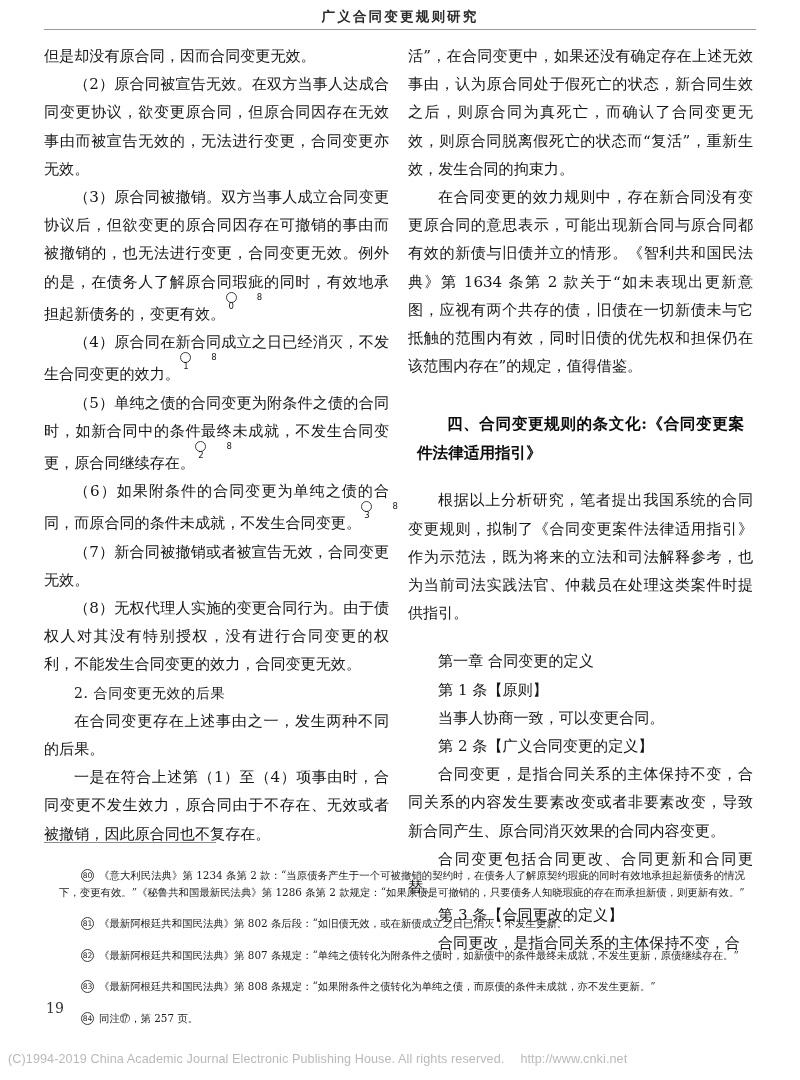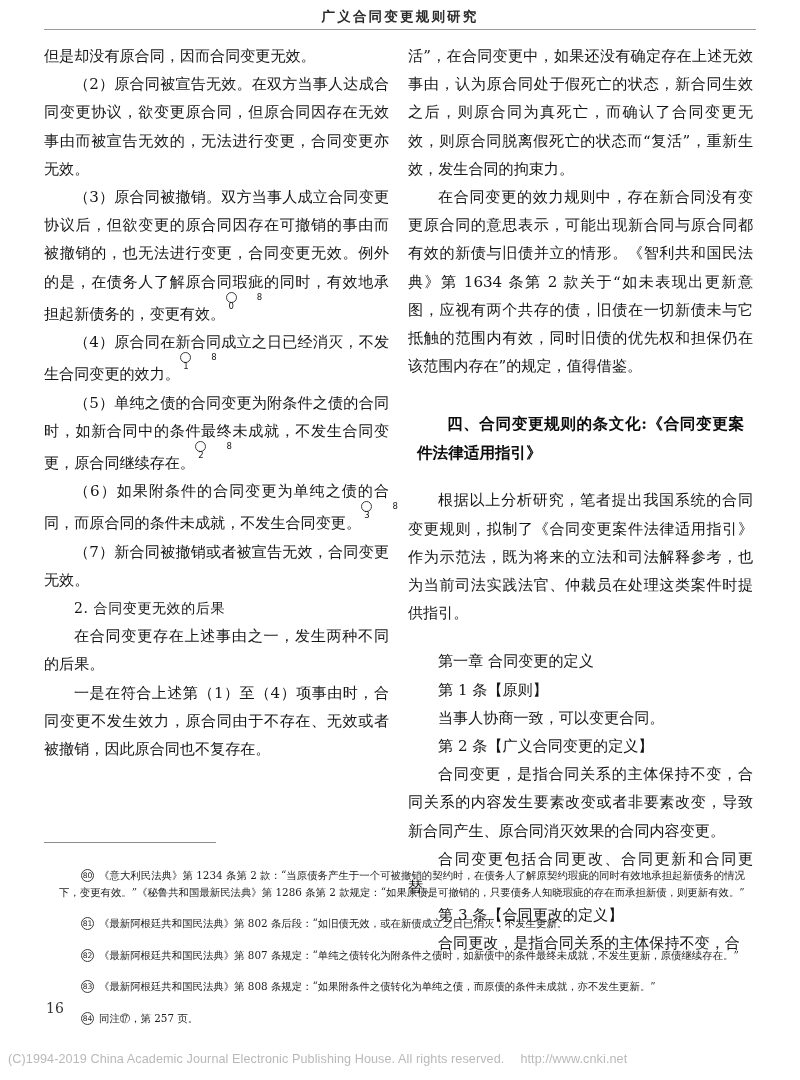--- a/index.html
+++ b/index.html
@@ -190,20 +190,21 @@
   <div class="columns">
 
     <div class="col">
       <p>但是却没有原合同，因而合同变更无效。</p>
       <p class="indent">（2）原合同被宣告无效。在双方当事人达成合同变更协议，欲变更原合同，但原合同因存在无效事由而被宣告无效的，无法进行变更，合同变更亦无效。</p>
       <p class="indent"><span>（3）原合同被撤销。双方当事人成立合同变更协议后，但欲变更的原合同因存在可撤销的事由而被撤销的，也无法进行变更，合同变更无效。例外的是，在债务人了解原合同瑕疵的同时，有效地承担起新债务的，变更有效。</span><span class="fnref">80</span></p>
       <p class="indent"><span>（4）原合同在新合同成立之日已经消灭，不发生合同变更的效力。</span><span class="fnref">81</span></p>
       <p class="indent"><span>（5）单纯之债的合同变更为附条件之债的合同时，如新合同中的条件最终未成就，不发生合同变更，原合同继续存在。</span><span class="fnref">82</span></p>
       <p class="indent"><span>（6）如果附条件的合同变更为单纯之债的合同，而原合同的条件未成就，不发生合同变更。</span><span class="fnref">83</span></p>
       <p class="indent">（7）新合同被撤销或者被宣告无效，合同变更无效。</p>
+      <p class="indent">（8）无权代理人实施的变更合同行为。由于债权人对其没有特别授权，没有进行合同变更的权利，不能发生合同变更的效力，合同变更无效。</p>
       <p class="indent sub">2. 合同变更无效的后果</p>
       <p class="indent">在合同变更存在上述事由之一，发生两种不同的后果。</p>
       <p class="indent">一是在符合上述第（1）至（4）项事由时，合同变更不发生效力，原合同由于不存在、无效或者被撤销，因此原合同也不复存在。</p>
     </div>
 
     <div class="col">
       <p>活”，在合同变更中，如果还没有确定存在上述无效事由，认为原合同处于假死亡的状态，新合同生效之后，则原合同为真死亡，而确认了合同变更无效，则原合同脱离假死亡的状态而“复活”，重新生效，发生合同的拘束力。</p>
       <p class="indent"><span>在合同变更的效力规则中，存在新合同没有变更原合同的意思表示，可能出现新合同与原合同都有效的新债与旧债并立的情形。《智利共和国民法典》第 1634 条第 2 款关于“如未表现出更新意图，应视有两个共存的债，旧债在一切新债未与它抵触的范围内有效，同时旧债的优先权和担保仍在该范围内存在”的规定，值得借鉴。</span></p>
       <div class="spacer-md"></div>
       <div class="sec-heading">四、合同变更规则的条文化:《合同变更案件法律适用指引》</div>
@@ -225,17 +226,17 @@
   <div class="fn-rule"></div>
 
   <div class="footnotes">
     <p class="fn"><span class="fn-num">80</span><span>《意大利民法典》第 1234 条第 2 款：“当原债务产生于一个可被撤销的契约时，在债务人了解原契约瑕疵的同时有效地承担起新债务的情况下，变更有效。”《秘鲁共和国最新民法典》第 1286 条第 2 款规定：“如果原债是可撤销的，只要债务人知晓瑕疵的存在而承担新债，则更新有效。”</span></p>
     <p class="fn"><span class="fn-num">81</span><span>《最新阿根廷共和国民法典》第 802 条后段：“如旧债无效，或在新债成立之日已消灭，不发生更新。”</span></p>
     <p class="fn"><span class="fn-num">82</span><span>《最新阿根廷共和国民法典》第 807 条规定：“单纯之债转化为附条件之债时，如新债中的条件最终未成就，不发生更新，原债继续存在。”</span></p>
     <p class="fn"><span class="fn-num">83</span><span>《最新阿根廷共和国民法典》第 808 条规定：“如果附条件之债转化为单纯之债，而原债的条件未成就，亦不发生更新。”</span></p>
     <p class="fn"><span class="fn-num">84</span><span>同注⑰，第 257 页。</span></p>
   </div>
 
-  <div class="folio">16</div>
+  <div class="folio">19</div>
 
   <div class="cnki"><span>(C)1994-2019 China Academic Journal Electronic Publishing House. All rights reserved.</span><span class="url">http://www.cnki.net</span></div>
 
 </div>
 
 </body></html>

